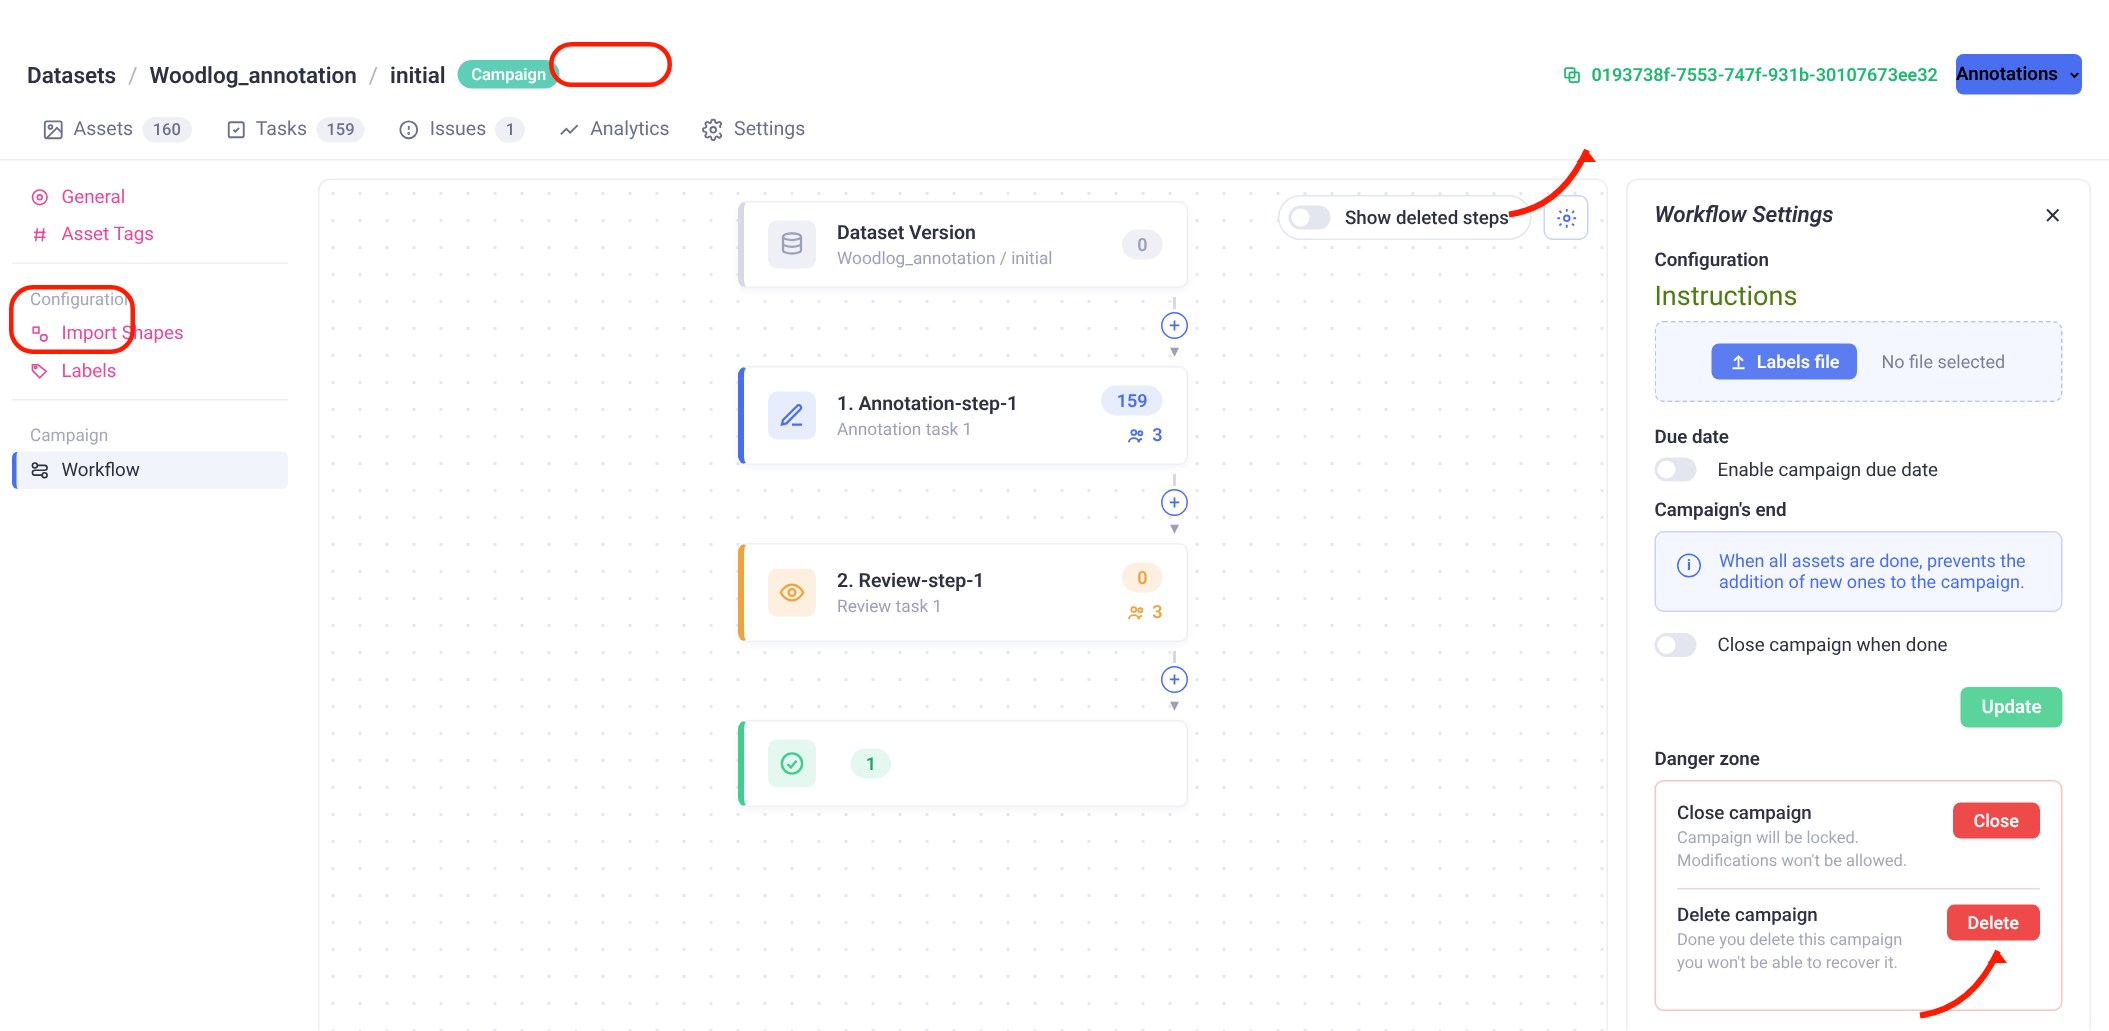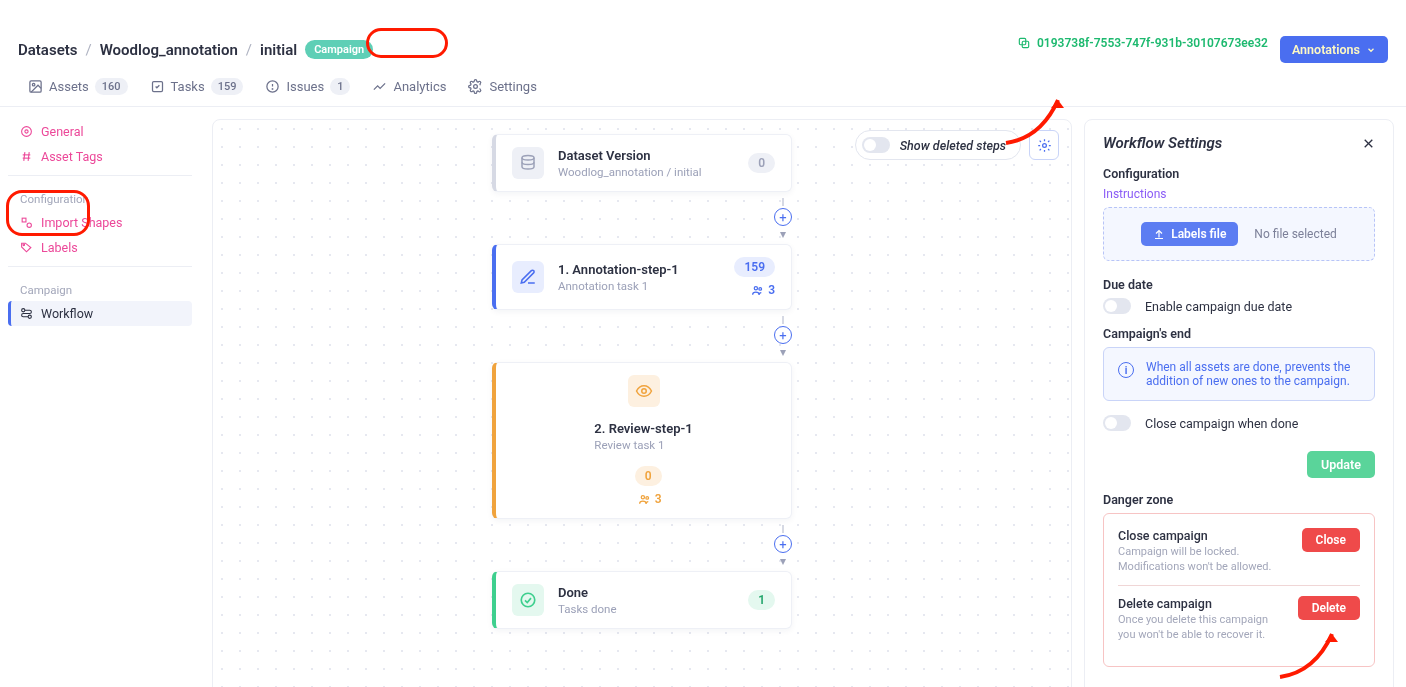--- a/index.html
+++ b/index.html
@@ -34,36 +34,36 @@
   .chip {
     background: #5ecfb6;
     color: #fff;
     font-size: 11px;
     font-weight: 600;
     padding: 3px 9px;
     border-radius: 10px;
   }
   .topright {
     display: flex;
-    align-items: flex-start;
+    align-items: center;
     gap: 12px;
   }
   .id-link {
     color: #1db96f;
     font-size: 12px;
     font-weight: 600;
     display: flex;
     align-items: center;
     gap: 6px;
   }
   .ann-btn {
     background: #4a6ef0;
-    color: #fef9c3;
+    color: #000000;
     border-radius: 5px;
-    padding: 6px 12px;
+    padding: 6px 0;
     font-size: 12.5px;
     font-weight: 600;
     display: flex;
     align-items: center;
     gap: 6px;
     cursor: pointer;
   }
 
   
   .tabs {
@@ -142,21 +142,20 @@
     background-size: 18px 18px;
     background-position: 0 0;
   }
   .canvas-topright {
     position: absolute;
     top: 10px;
     right: 12px;
     display: flex;
     align-items: center;
     gap: 8px;
-    font-style: italic;
   }
   .toggle-pill {
     display: flex;
     align-items: center;
     gap: 10px;
     background: #fff;
     border: 1px solid #e3e6ef;
     border-radius: 18px;
     padding: 6px 14px 6px 6px;
     font-size: 12.5px;
@@ -207,21 +206,21 @@
     border-left-width: 4px;
     border-radius: 6px;
     padding: 12px 16px;
     box-shadow: 0 2px 6px rgba(28, 39, 72, 0.05);
     display: flex;
     align-items: center;
     gap: 14px;
   }
   .wf-card.gray   { border-left-color: #d6d9e4; }
   .wf-card.blue   { border-left-color: #4a6ef0; }
-  .wf-card.orange { border-left-color: #f0a33d; flex-direction: column; }
+  .wf-card.orange { border-left-color: #f0a33d; }
   .wf-card.green  { border-left-color: #3ecf8e; }
   .wf-icon {
     width: 32px; height: 32px;
     border-radius: 6px;
     display: flex; align-items: center; justify-content: center;
     flex-shrink: 0;
   }
   .wf-icon.gray   { background: #eef0f6; color: #9ca1b8; }
   .wf-icon.blue   { background: #e8edfe; color: #4a6ef0; }
   .wf-icon.orange { background: #fdf0e0; color: #f0a33d; }
@@ -291,21 +290,21 @@
   }
   .panel-head {
     display: flex;
     justify-content: space-between;
     align-items: center;
     margin-bottom: 14px;
   }
   .panel-title { font-size: 15px; font-weight: 600; font-style: italic; }
   .close-x { cursor: pointer; color: #2d3142; font-size: 14px; }
   .sect-title { font-size: 12.5px; font-weight: 600; color: #2d3142; margin: 10px 0 6px; }
-  .small-label { font-size: 12px; color: #8b5cf6; margin: 6px 0; }
+  .small-label { font-size: 18px; color: #4d7c0f; margin: 6px 0; }
   .upload-box {
     border: 1.5px dashed #b7c4f7;
     background: #f4f7ff;
     border-radius: 6px;
     padding: 14px;
     display: flex;
     align-items: center;
     gap: 16px;
     justify-content: center;
   }
@@ -625,24 +624,20 @@
           <div class="arrow-down">▾</div>
         </div>
 
         <div class="wf-card green">
           <div class="wf-icon green">
             <svg width="18" height="18" viewBox="0 0 24 24" fill="none" stroke="currentColor" stroke-width="2.2">
                 <circle cx="12" cy="12" r="9"></circle>
                 <polyline points="8 12.5 11 15.5 16 9.5"></polyline>
               </svg>
           </div>
-          <div class="wf-body">
-            <div class="wf-title">Done</div>
-            <div class="wf-sub">Tasks done</div>
-          </div>
           <div class="wf-right">
             <span class="pill green">1</span>
           </div>
         </div>
       </div>
     </div>
   </div>
 
   <div class="panel">
     <div class="panel-head">
@@ -694,21 +689,21 @@
           <div>
             <div class="d-title">Close campaign</div>
             <div class="d-sub">Campaign will be locked. Modifications won't be allowed.</div>
           </div>
           <div class="d-btn">Close</div>
         </div>
         <hr>
         <div class="danger-row">
           <div>
             <div class="d-title">Delete campaign</div>
-            <div class="d-sub">Once you delete this campaign you won't be able to recover it.</div>
+            <div class="d-sub">Done you delete this campaign you won't be able to recover it.</div>
           </div>
           <div class="d-btn">Delete</div>
         </div>
       </div>
     </div>
   </div>
 
 </div>
 
 <div class="annot" style="left:366px; top:28px; width:82px; height:30px;"></div>

